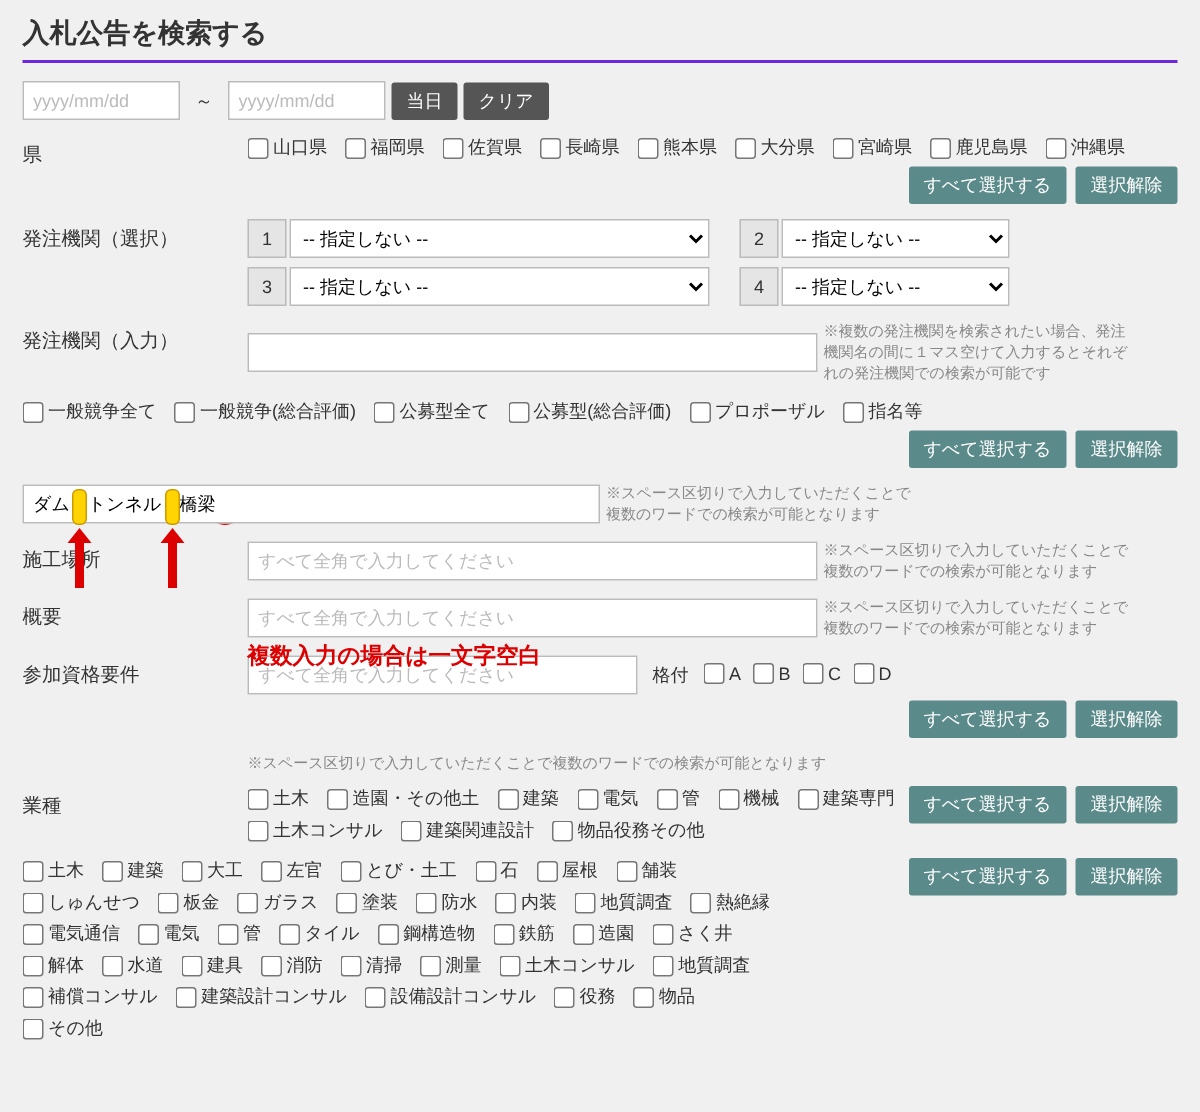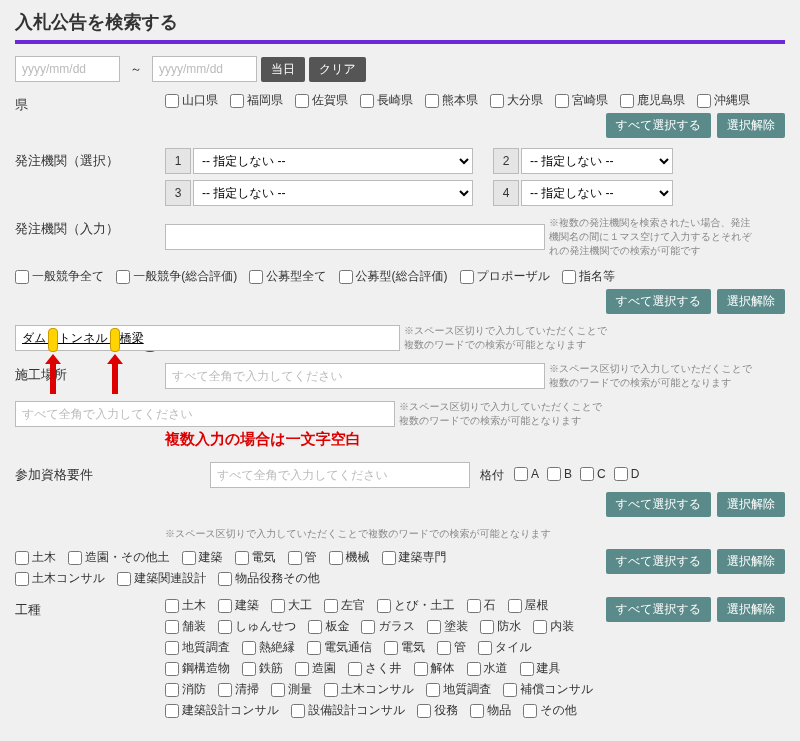--- a/index.html
+++ b/index.html
@@ -1,38 +1,38 @@
 <!DOCTYPE html>
 <html><head>
 <meta charset="utf-8">
 <style>
   * { box-sizing: border-box; margin: 0; padding: 0; font-family: "Hiragino Kaku Gothic Pro", "Meiryo", sans-serif; }
   body { background: #f0f0f0; font-size: 12px; color: #333; padding: 10px 15px; width: 800px; }
-  h2 { font-size: 18px; font-weight: bold; border-bottom: 4px solid #6d28d9; padding-bottom: 6px; margin-bottom: 12px; }
+  h2 { font-size: 18px; font-weight: bold; border-bottom: 2px solid #6d28d9; padding-bottom: 6px; margin-bottom: 12px; }
   .row { display: flex; align-items: flex-start; margin-bottom: 10px; min-height: 26px; }
   .label { width: 150px; flex-shrink: 0; font-size: 13px; padding-top: 4px; }
   .content { flex: 1; display: flex; flex-wrap: wrap; align-items: center; gap: 4px; }
   .content-col { flex: 1; }
   input[type="text"] { height: 26px; padding: 2px 6px; border: 1px solid #bbb; background: #fff; font-size: 12px; }
   input[type="text"]::placeholder { color: #bbb; }
   .date-in { width: 105px; }
   .tilde { margin: 0 6px; }
   .btn { display: inline-block; padding: 4px 10px; font-size: 12px; color: #fff; border: none; cursor: pointer; border-radius: 2px; }
   .btn-dark { background: #555; }
   .btn-teal { background: #5b8a8a; }
   .note-right { font-size: 10px; color: #888; max-width: 210px; }
   .ck { display: inline-flex; align-items: center; margin-right: 8px; font-size: 12px; white-space: nowrap; }
   .ck input { margin-right: 3px; width: 14px; height: 14px; }
   .sel-num { display: inline-block; width: 26px; height: 26px; background: #e5e5e5; border: 1px solid #bbb; text-align: center; line-height: 24px; margin-right: 2px; }
   select { height: 26px; border: 1px solid #bbb; background: #fff; font-size: 12px; padding: 0 4px; }
   .sel-wide { width: 280px; }
   .sel-short { width: 152px; }
   .right-btns { margin-left: auto; display: flex; gap: 6px; }
   .full-input { width: 380px; }
-  .highlight { border: 2px solid #d00; background: #fffef0; text-decoration: underline; }
+  .highlight { border: 2px solid #d00; background: #fffef0; }
   .big-input { width: 385px; height: 32px; font-size: 14px; }
   .circle { position: absolute; width: 26px; height: 26px; border: 2px solid #d00; border-radius: 50%; color: #d00; font-weight: bold; text-align: center; line-height: 22px; font-size: 14px; background: rgba(255,255,255,0.6); }
   .red-arrow-up { width: 6px; background: #d00; position: absolute; }
   .red-arrow-up::before { content: ""; position: absolute; top: -10px; left: -5px; border-left: 8px solid transparent; border-right: 8px solid transparent; border-bottom: 10px solid #d00; }
   .yellow-dot { position: absolute; width: 10px; height: 24px; background: #ffd400; border: 1px solid #c90; border-radius: 4px; }
   .anno-text { position: absolute; color: #d00; font-size: 15px; font-weight: bold; white-space: nowrap; }
   .pos-rel { position: relative; }
   .btn-row { display:flex; align-items:center; }
   .sub-note { font-size: 10px; color: #888; margin: 2px 0 8px 150px; }
   .agency-in { width: 380px; }
@@ -175,28 +175,29 @@
 
 <div class="row">
   <div class="label">施工場所</div>
   <div class="content">
     <input type="text" class="full-input" placeholder="すべて全角で入力してください" style="">
     <div class="note-right">※スペース区切りで入力していただくことで複数のワードでの検索が可能となります</div>
   </div>
 </div>
 
 <div class="row pos-rel">
+  <div class="label">概要</div>
   <div class="content">
     <input type="text" class="full-input" placeholder="すべて全角で入力してください" style="">
     <div class="note-right">※スペース区切りで入力していただくことで複数のワードでの検索が可能となります</div>
   </div>
   <div class="anno-text" style="left:150px; top:30px;">複数入力の場合は一文字空白</div>
 </div>
 
-<div class="row" style="margin-top:34px;gap:45px;">
+<div class="row" style="margin-top:11px;">
   <div class="label">参加資格要件</div>
   <div class="content">
     <input type="text" style="width: 260px;" placeholder="すべて全角で入力してください">
     <span style="margin:0 6px;">格付</span>
     <span id="grade-list"><label class="ck">
           <input type="checkbox" style="">
           <span>A</span>
         </label><label class="ck">
           <input type="checkbox" style="">
           <span>B</span>
@@ -209,20 +210,21 @@
         </label></span>
     <div class="right-btns">
       <button class="btn btn-teal">すべて選択する</button>
       <button class="btn btn-teal">選択解除</button>
     </div>
   </div>
 </div>
 <div class="sub-note">※スペース区切りで入力していただくことで複数のワードでの検索が可能となります</div>
 
 <div class="row">
+  <div class="label">業種</div>
   <div class="content" id="industry-list" style="max-width:500px;">
   <label class="ck">
         <input type="checkbox" style="">
         <span>土木</span>
       </label>
       <label class="ck">
         <input type="checkbox" style="">
         <span>造園・その他土</span>
       </label>
       <label class="ck">
@@ -258,21 +260,20 @@
         <span>物品役務その他</span>
       </label>
     </div>
   <div class="right-btns" style="align-self:flex-start;">
     <button class="btn btn-teal">すべて選択する</button>
     <button class="btn btn-teal">選択解除</button>
   </div>
 </div>
 
 <div class="row">
-  <div class="label">工種</div>
   <div class="content" id="worktype-list" style="max-width:510px;">
   <label class="ck">
         <input type="checkbox" style="">
         <span>土木</span>
       </label>
       <label class="ck">
         <input type="checkbox" style="">
         <span>建築</span>
       </label>
       <label class="ck">

